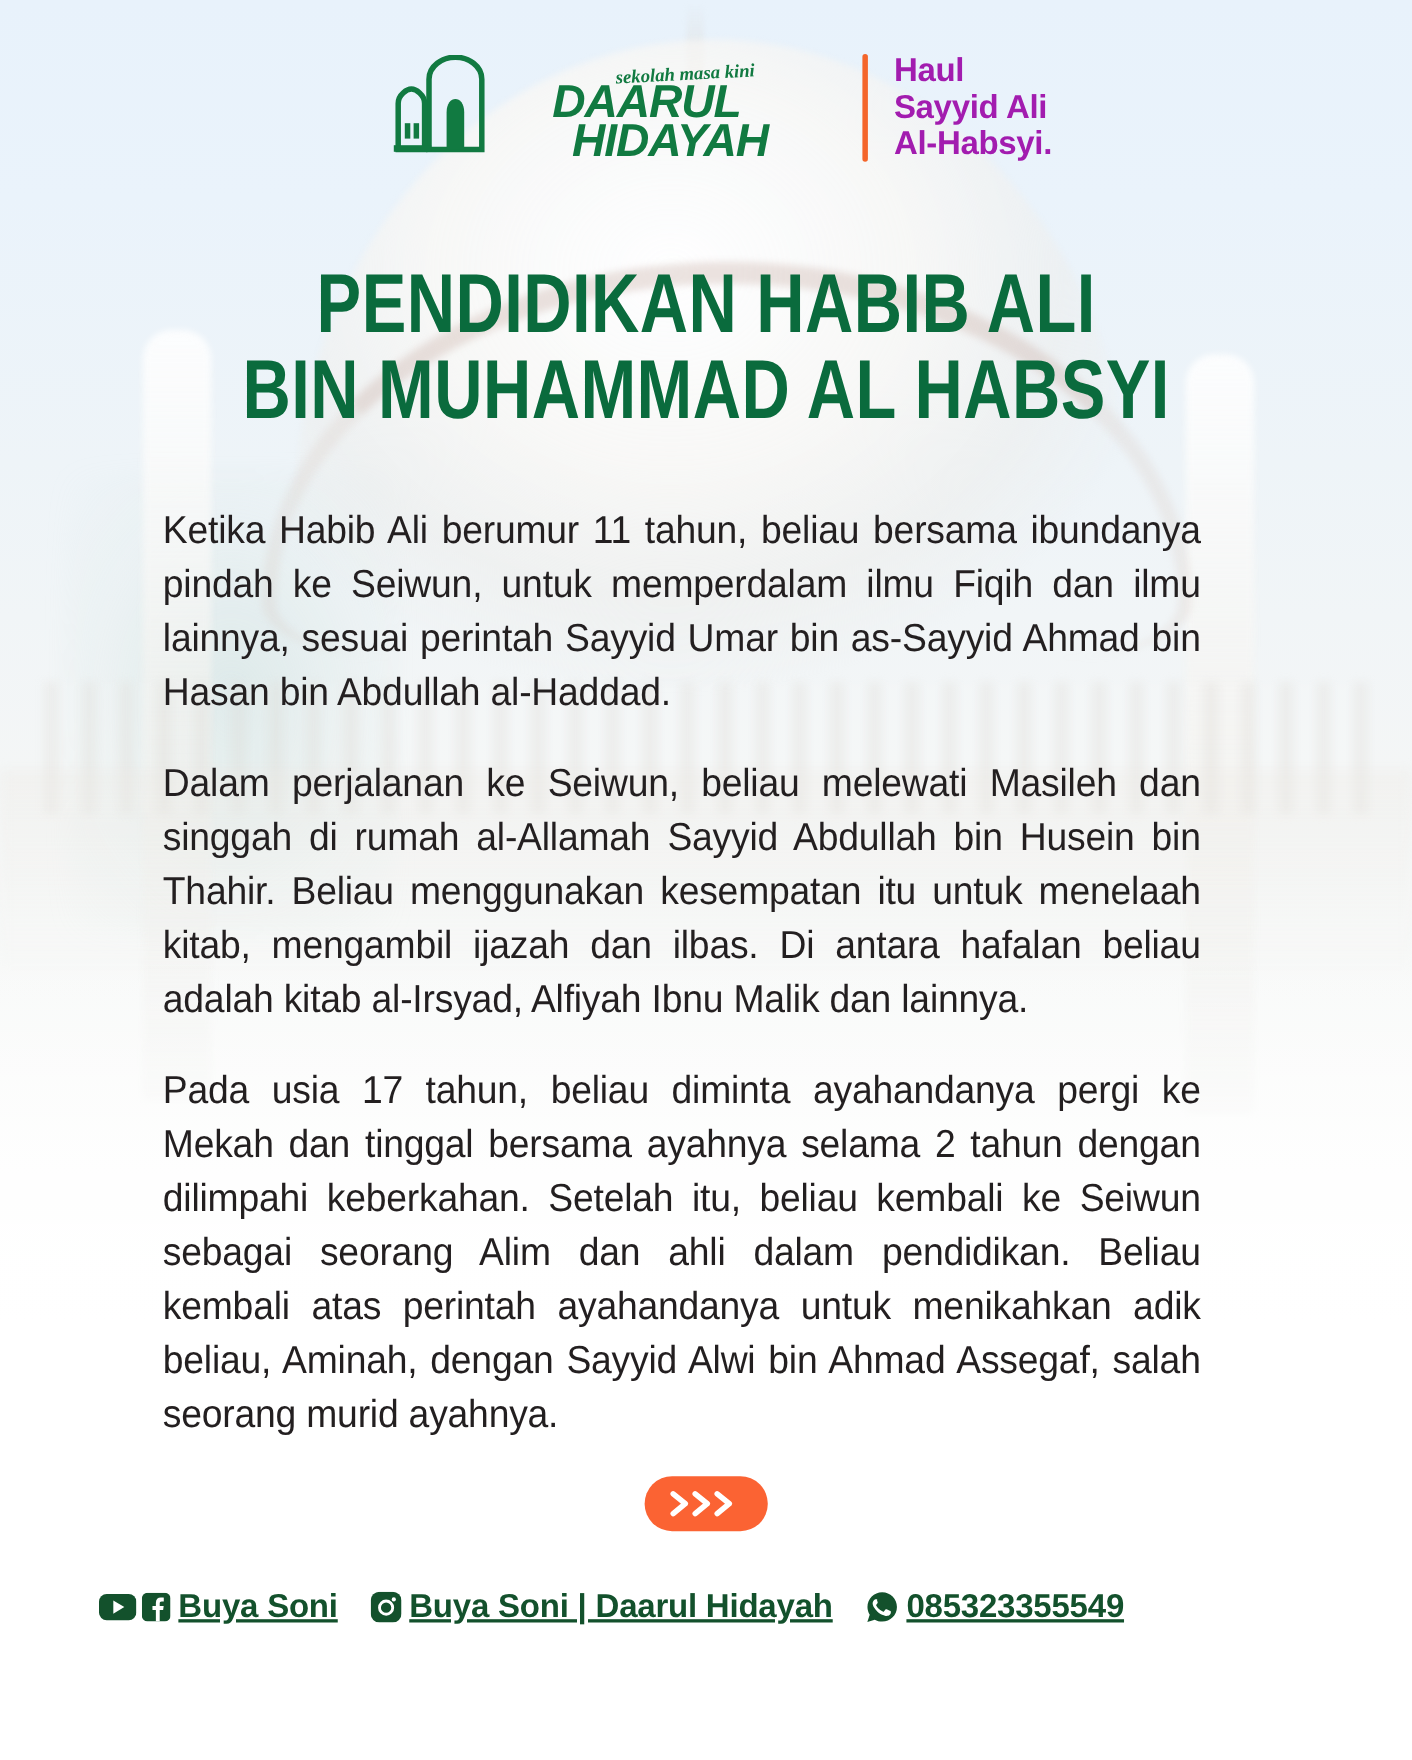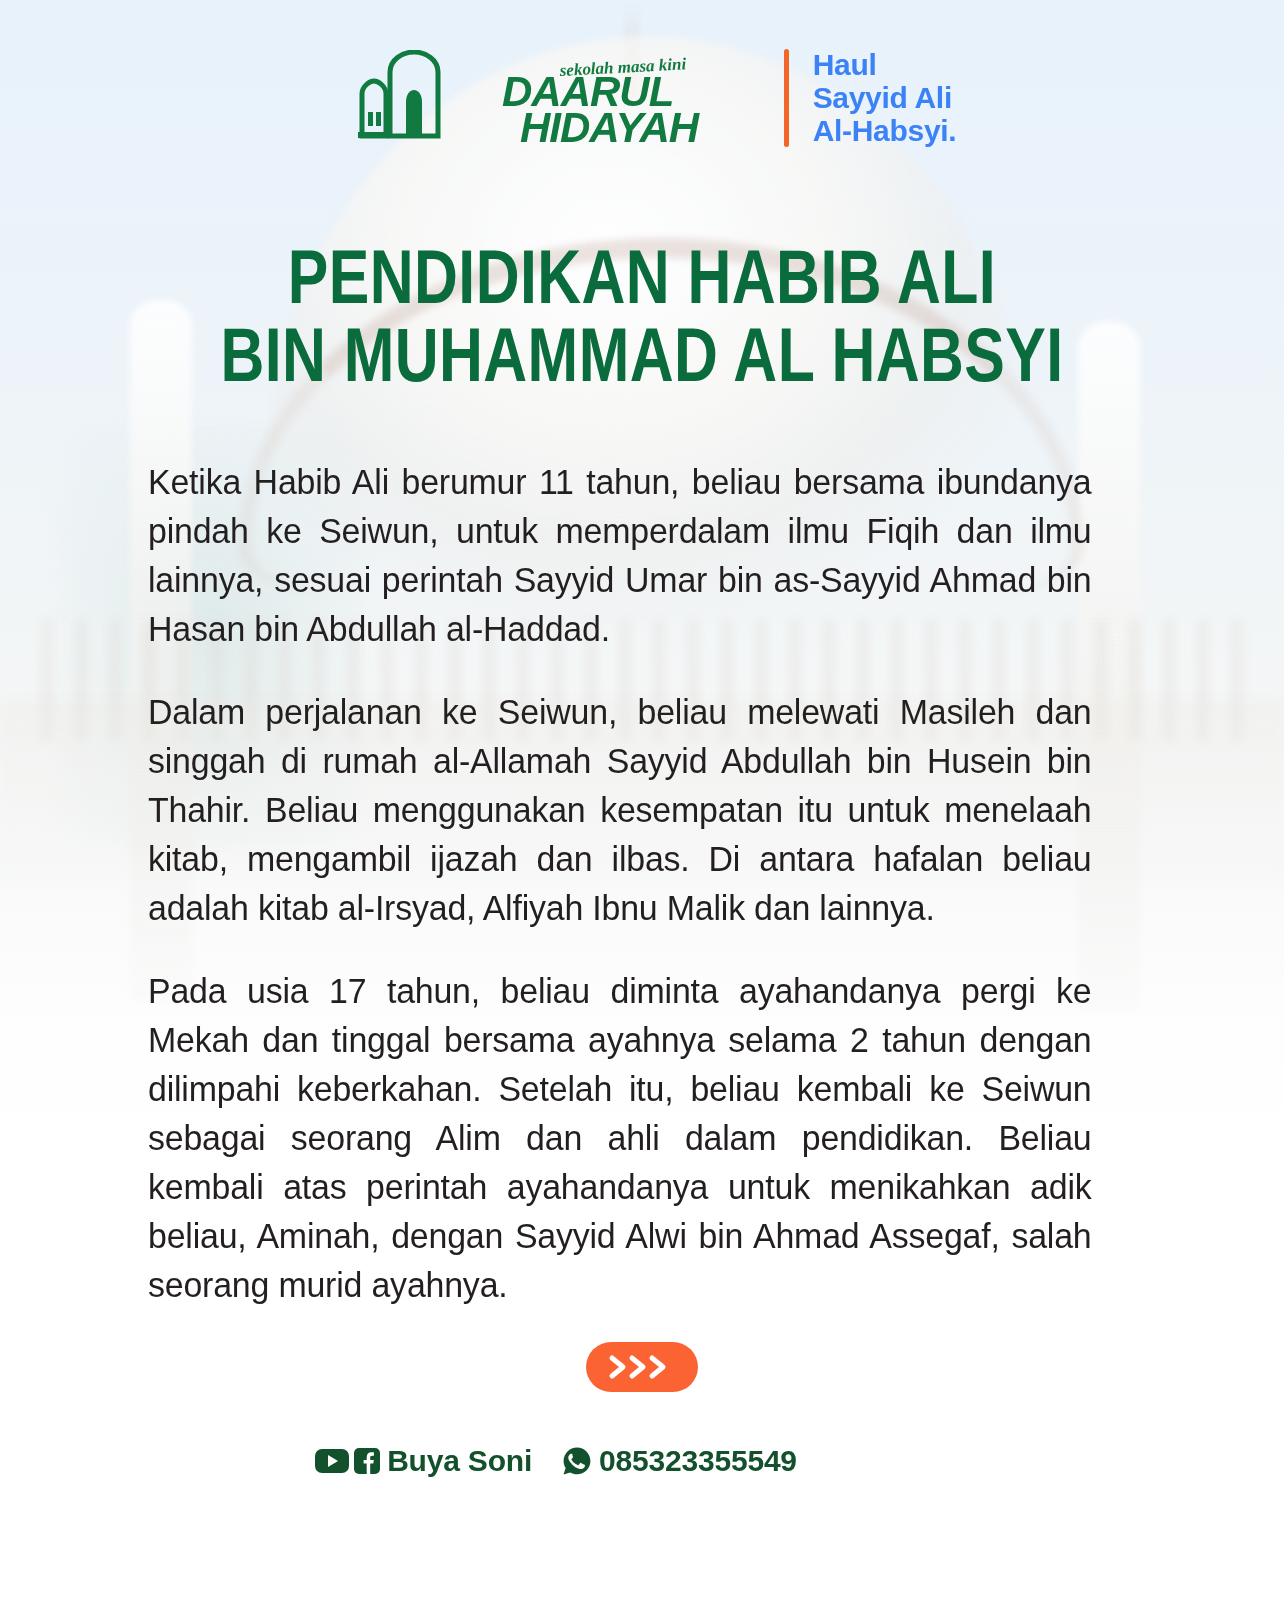--- a/index.html
+++ b/index.html
@@ -164,21 +164,21 @@
     height: 98px;
     background: #f4652a;
     border-radius: 3px;
     margin: 0 24px 0 20px;
     flex: none;
   }
   .haul-block {
     display: flex;
     flex-direction: column;
     justify-content: center;
-    color: #3b82f6;
+    color: #a21caf;
     font-weight: bold;
     font-size: 30px;
     line-height: 1.10;
     letter-spacing: -0.3px;
   }
   .haul-block span { display: block; white-space: nowrap; }
 
   
   .title {
     position: absolute;
@@ -241,20 +241,21 @@
   }
   .swipe-pill svg { display: block; }
 
   
   .footer {
     position: absolute;
     left: 0;
     top: 1444px;
     width: 1112px;
     color: #13512c;
+    text-decoration: underline;
   }
   .footer-row {
     display: flex;
     justify-content: center;
     align-items: center;
     gap: 30px;
   }
   .fgroup {
     display: flex;
     align-items: center;
@@ -358,20 +359,30 @@
             <rect x="0" y="0" width="26" height="26" rx="5" fill="#13512c"></rect>
             <path d="M16.2 26 L16.2 15.6 L19.3 15.6 L19.8 11.9 L16.2 11.9 L16.2 9.6
                      C16.2 8.5 16.5 7.8 18.1 7.8 L19.9 7.8 L19.9 4.5
                      C19.6 4.45 18.5 4.35 17.2 4.35 C14.5 4.35 12.7 6 12.7 9.2
                      L12.7 11.9 L9.6 11.9 L9.6 15.6 L12.7 15.6 L12.7 26 Z" fill="#ffffff"></path>
           </svg>
         </span>
         <span>Buya Soni</span>
       </div>
 
+      <div class="fgroup">
+        <span class="ficons">
+          <svg width="28" height="28" viewBox="0 0 28 28" aria-hidden="true">
+            <rect x="0" y="0" width="28" height="28" rx="8" fill="#13512c"></rect>
+            <circle cx="14" cy="14.5" r="6" fill="none" stroke="#ffffff" stroke-width="2.6"></circle>
+            <circle cx="21" cy="7" r="1.9" fill="#ffffff"></circle>
+          </svg>
+        </span>
+        <span>Buya Soni | Daarul Hidayah</span>
+      </div>
 
       <div class="fgroup">
         <span class="ficons">
           <svg width="30" height="30" viewBox="0 0 30 30" aria-hidden="true">
             <path d="M15 1.5 C7.6 1.5 1.6 7.5 1.6 14.9 C1.6 17.5 2.35 19.9 3.65 21.95
                      L1.5 28.5 L8.25 26.4 C10.2 27.5 12.5 28.2 15 28.2
                      C22.4 28.2 28.4 22.2 28.4 14.9 C28.4 7.5 22.4 1.5 15 1.5 Z" fill="#13512c"></path>
             <path d="M10.6 8.4 C10.3 7.8 10 7.8 9.7 7.8 L8.9 7.8
                      C8.6 7.8 8.1 7.95 7.7 8.45 C7.3 8.95 6.3 9.9 6.3 11.8
                      C6.3 13.7 7.75 15.55 7.95 15.8 C8.15 16.05 10.75 20.3 14.9 21.95

